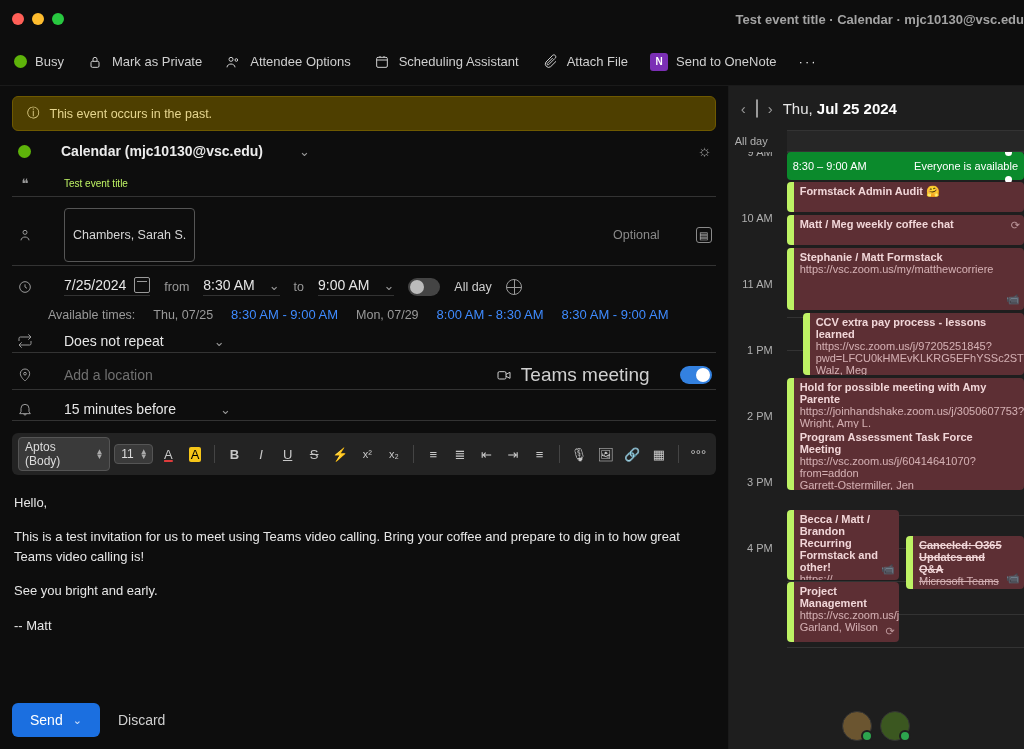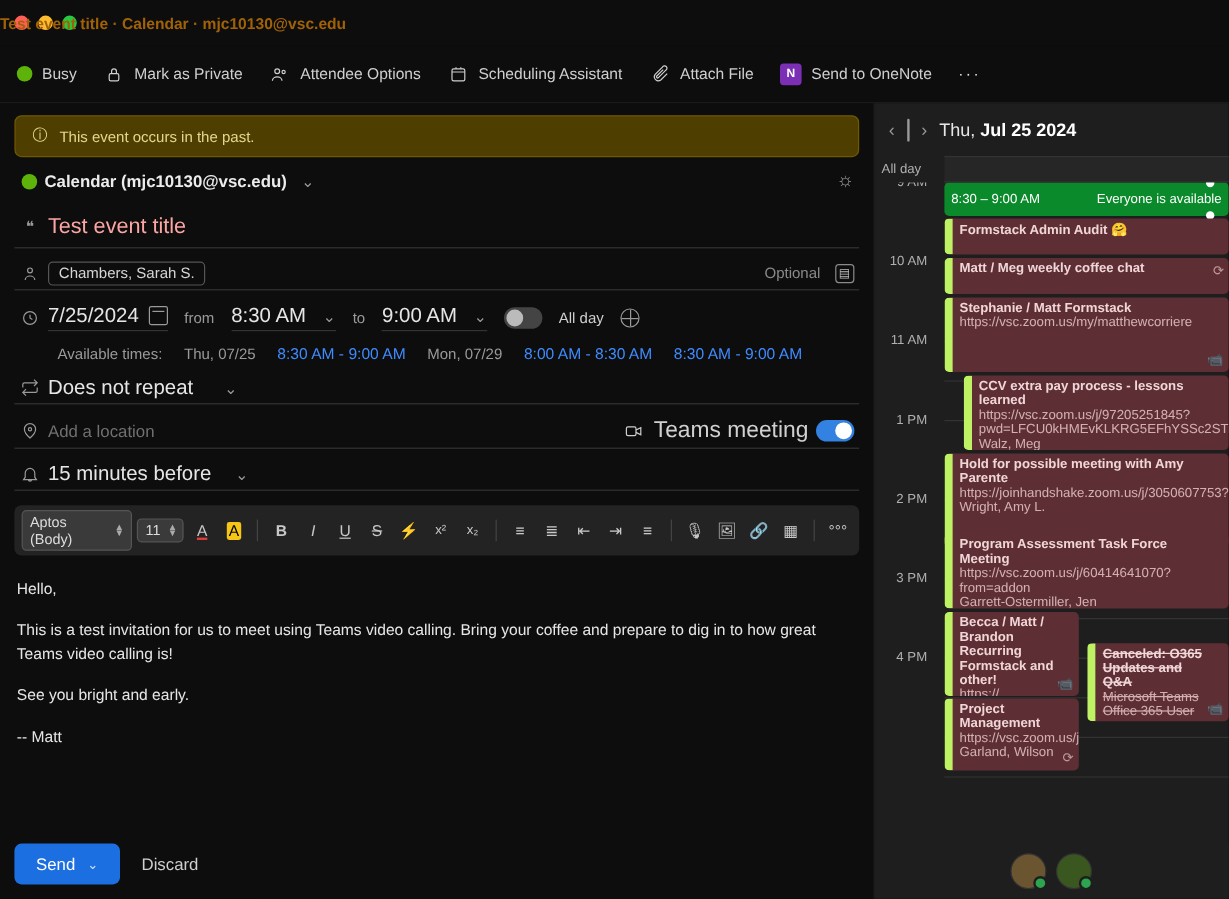--- a/index.html
+++ b/index.html
@@ -1,42 +1,42 @@
 <!DOCTYPE html>
 <html><head>
 <meta charset="utf-8">
 <style>
   *{margin:0;padding:0;box-sizing:border-box;font-family:-apple-system,BlinkMacSystemFont,"Segoe UI",Arial,sans-serif}
   body{background:#0d0d0d;color:#e6e6e6;width:1024px;height:749px;overflow:hidden;font-size:13px}
   .titlebar{height:38px;display:flex;align-items:center;position:relative;background:#0d0d0d}
   .traffic{display:flex;gap:8px;margin-left:12px}
   .dot{width:12px;height:12px;border-radius:50%}
   .red{background:#ff5f57}.yel{background:#febc2e}.grn{background:#28c840}
-  .wintitle{position:absolute;left:0;right:0;text-align:left;font-weight:600;font-size:13px;color:#a16207}
+  .wintitle{position:absolute;left:0;right:0;text-align:right;font-weight:600;font-size:13px;color:#a3a3a3}
   .toolbar{height:48px;display:flex;align-items:center;gap:22px;padding:0 14px;background:#0d0d0d;border-bottom:1px solid #1a1a1a}
   .tb-item{display:flex;align-items:center;gap:8px;color:#cfcfcf;font-size:13px;cursor:pointer}
   .status-bub{width:13px;height:13px;border-radius:50%;background:#5eb30a}
   .tb-ico{width:18px;height:18px;display:inline-flex;align-items:center;justify-content:center;color:#cfcfcf}
   .more-dots{letter-spacing:2px;color:#e6e6e6}
   .content{display:flex;height:calc(749px - 38px - 48px)}
   .left{flex:1;display:flex;flex-direction:column;padding:10px 12px 12px 12px;gap:8px;position:relative}
   .banner{background:#4e3f00;border:1px solid #6e5900;border-radius:6px;padding:8px 14px;color:#e6d68f;display:flex;align-items:center;gap:10px;font-size:12.5px}
-  .row{display:flex;align-items:center;gap:6px;padding:3px 4px}
+  .row{display:flex;align-items:center;gap:30px;padding:3px 4px}
   .row-ico{width:18px;display:flex;justify-content:center;color:#9a9a9a}
   .cal-name{font-weight:600;color:#ececec;font-size:14px}
   .grow{flex:1}
   .chev{color:#9a9a9a;margin-left:6px}
   .bright{color:#9a9a9a;font-size:16px}
   .field-line{border-bottom:1px solid #333}
-  .title-field{font-size:18px;color:#fca5a5;padding:4px 0}
-  .chip{border:1px solid #555;border-radius:4px;padding:2px 8px;font-size:12.5px;color:#d6d6d6}
+  .title-field{font-size:10px;color:#bef264;padding:4px 0}
+  .chip{border:1px solid #555;border-radius:4px;padding:19px 8px;font-size:12.5px;color:#d6d6d6}
   .optional{color:#8a8a8a;font-size:12.5px;margin-right:6px}
   .sq-ico{width:16px;height:16px;border:1px solid #8a8a8a;border-radius:3px;display:flex;align-items:center;justify-content:center;font-size:10px;color:#bcbcbc}
   .dt-row{display:flex;align-items:center;gap:14px;flex-wrap:wrap}
-  .dt-val{color:#e6e6e6;font-size:17px}
+  .dt-val{color:#e6e6e6;font-size:14px}
   .dt-lab{color:#9a9a9a;font-size:12.5px}
   .dt-field{display:flex;align-items:center;gap:8px;border-bottom:1px solid #333;padding-bottom:2px}
   .cal-glyph{width:16px;height:16px;border:1px solid #9a9a9a;border-radius:2px;position:relative}
   .cal-glyph::after{content:"";position:absolute;top:3px;left:2px;right:2px;height:1px;background:#9a9a9a}
   .toggle{width:32px;height:18px;border-radius:10px;background:#444;position:relative;cursor:pointer}
   .toggle .knob{width:14px;height:14px;border-radius:50%;background:#bbb;position:absolute;top:2px;left:2px}
   .toggle.on{background:#3381e0}
   .toggle.on .knob{left:auto;right:2px;background:#fff}
   .globe{width:16px;height:16px;border:1px solid #9a9a9a;border-radius:50%;position:relative}
   .globe::after{content:"";position:absolute;top:0;bottom:0;left:50%;width:1px;background:#9a9a9a}
@@ -379,37 +379,37 @@
         <div class="ev" style="top:161px;height:62px;left:16px;right:0">
           <div class="t">CCV extra pay process - lessons learned</div>
           <div class="s" style="white-space:pre-line">https://vsc.zoom.us/j/97205251845?pwd=LFCU0kHMEvKLKRG5EFhYSSc2STiA4E.1
 Walz, Meg</div>
         </div>
         <div class="ev" style="top:226px;height:78px;left:0;right:0">
           <div class="t">Hold for possible meeting with Amy Parente</div>
           <div class="s" style="white-space:pre-line">https://joinhandshake.zoom.us/j/3050607753?
 Wright, Amy L.</div>
         </div>
-        <div class="ev" style="top:293px;height:62px;left:0;right:0">
+        <div class="ev" style="top:276px;height:62px;left:0;right:0">
           <div class="t">Program Assessment Task Force Meeting</div>
           <div class="s" style="white-space:pre-line">https://vsc.zoom.us/j/60414641070?from=addon
 Garrett-Ostermiller, Jen</div>
         </div>
         <div class="ev" style="top:358px;height:70px;left:0;width:112px">
           <div class="t" style="white-space:normal">Becca / Matt / Brandon Recurring Formstack and other!</div>
           <div class="s">https://</div>
             <span class="cam">📹</span>
         </div>
         <div class="ev" style="top:430px;height:60px;left:0;width:112px">
           <div class="t">Project Management</div>
           <div class="s" style="white-space:pre-line">https://vsc.zoom.us/j/
 Garland, Wilson</div>
             <span class="cam">⟳</span>
         </div>
-        <div class="ev cancelled" style="top:384px;height:65px;right:0;width:118px">
+        <div class="ev cancelled" style="top:384px;height:53px;right:0;width:118px">
           <div class="t">Canceled: O365 Updates and Q&amp;A</div>
           <div class="s" style="white-space:pre-line;text-decoration:line-through">Microsoft Teams
 Office 365 User</div>
             <span class="cam">📹</span>
         </div>
       </div>
     </div>
     <div class="avatars">
       <div class="av">
           <span class="ok"></span>

